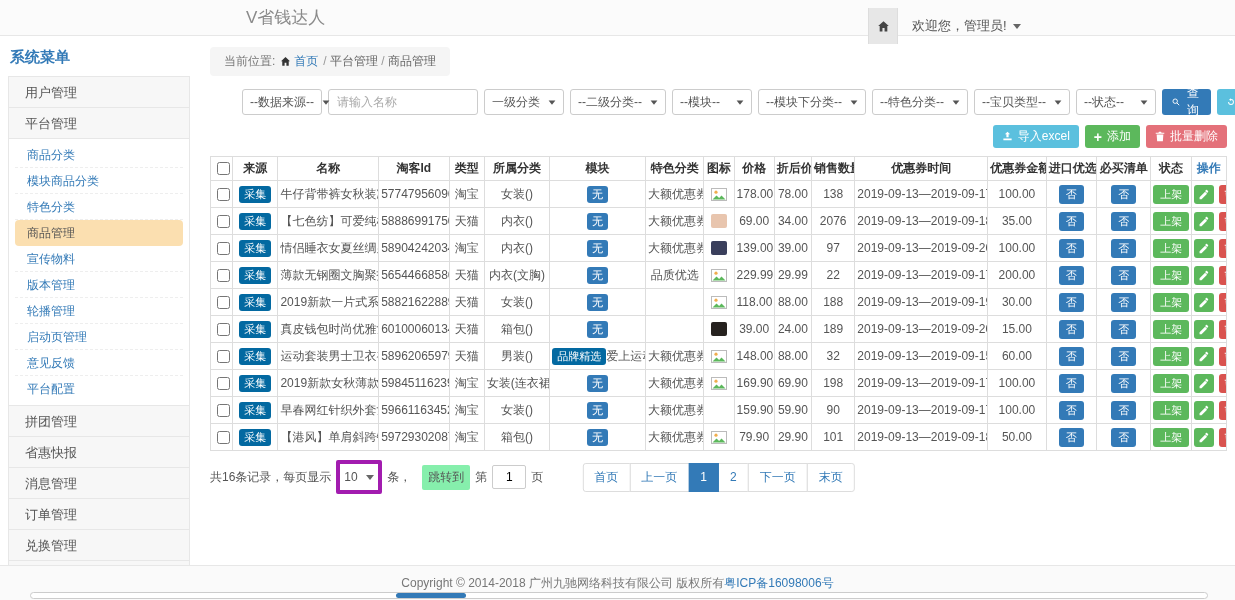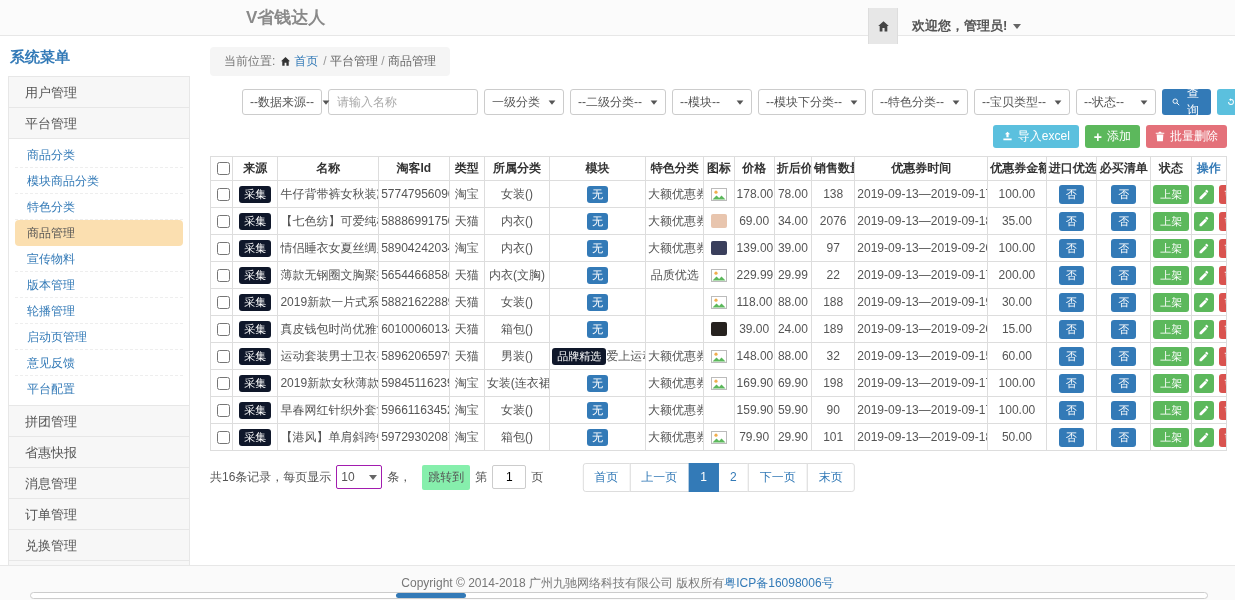--- a/index.html
+++ b/index.html
@@ -2,21 +2,21 @@
 <html><head>
 <meta charset="utf-8">
 <style>
   * { box-sizing: border-box; }
   html,body { margin:0; padding:0; }
   body {
     width:1235px; height:600px; overflow:hidden; position:relative;
     background:#fff; font-family:"Liberation Sans","DejaVu Sans",sans-serif; color:#555;
   }
   
-  .topbar { height:36px; background:#fbfbfb; border-bottom:1px solid #e7e7e7; position:relative; display:flex; align-items:center;font-weight:bold; }
+  .topbar { height:36px; background:#fbfbfb; border-bottom:1px solid #e7e7e7; position:relative; display:flex; align-items:center; }
   .topbar-title { margin-left:246px; font-size:17px; color:#8a8a8a; }
   .topbar-right { position:absolute; left:868px; top:8px; height:36px; display:flex; align-items:center; }
   .home-box { width:30px; height:36px; background:#e7e7e7; border-left:1px solid #ddd; border-right:1px solid #ddd; display:flex; align-items:center; justify-content:center; cursor:pointer; }
   .welcome { margin-left:14px; font-size:13px; color:#555; display:flex; align-items:center; gap:6px; cursor:pointer; }
   .caret-down { width:0; height:0; border-left:4px solid transparent; border-right:4px solid transparent; border-top:5px solid #666; display:inline-block; }
   
   .content { display:flex; height:529px; overflow:hidden; }
   .sidebar { width:182px; margin-left:8px; padding-top:8px; flex-shrink:0; overflow:hidden; }
   .sidebar-title { color:#337ab7; font-size:15px; font-weight:bold; margin:4px 0 10px 2px; }
   .menu-item { height:32px; line-height:31px; background:#f7f7f7; border:1px solid #e7e7e7; padding-left:16px; font-size:13px; color:#555; cursor:pointer; margin-top:-1px; }
@@ -45,34 +45,34 @@
   .plus-glyph { font-size:14px; font-weight:bold; line-height:1; }
   
   .toolbar { display:flex; justify-content:flex-end; gap:6px; margin-top:10px; }
   .toolbar .btn { height:23px; padding:0 9px; font-size:12px; }
   
   table.grid { width:100%; border-collapse:collapse; margin-top:8px; table-layout:fixed; font-size:12px; color:#555; }
   .grid th, .grid td { border:1px solid #ddd; text-align:center; padding:0 2px; height:27px; overflow:hidden; white-space:nowrap; }
   .grid th { height:24px; font-weight:bold; color:#333; }
   .grid th:last-child { color:#337ab7; }
   .badge { display:inline-block; padding:3px 5px; border-radius:3px; color:#fff; font-size:11px; line-height:1; }
-  .badge-orange { background:#0f172a; }
+  .badge-orange { background:#0369a1; }
   .badge-blue { background:#337ab7; }
   .sbtn { display:inline-block; padding:4px 7px; border-radius:3px; color:#fff; font-size:11px; line-height:1; cursor:pointer; }
   .sbtn-blue { background:#337ab7; }
   .sbtn-green { background:#5cb85c; }
   .icon-btn { width:20px; height:19px; border-radius:3px; border:none; display:inline-flex; align-items:center; justify-content:center; cursor:pointer; padding:0; vertical-align:middle; }
   .icon-btn.edit { background:#5cb85c; }
   .icon-btn.del { background:#d9534f; margin-left:2px; }
   .thumb { width:16px; height:14px; display:inline-block; border-radius:2px; vertical-align:middle; }
   .img-ph { vertical-align:middle; }
   
   .pagerow { position:relative; margin-top:12px; font-size:12px; color:#555; height:28px; }
   .page-left { display:flex; align-items:center; gap:5px; height:28px; }
-  .size-select { height:24px; width:46px; border:1px solid #a21caf; border-radius:2px; background:#fff; display:inline-flex; align-items:center; justify-content:space-between; padding:0 4px; cursor:pointer; }
+  .size-select { height:34px; width:46px; border:4px solid #a21caf; border-radius:2px; background:#fff; display:inline-flex; align-items:center; justify-content:space-between; padding:0 4px; cursor:pointer; }
   .jump-btn { background:#86efac; padding:4px 6px; border-radius:2px; cursor:pointer; margin-left:6px; }
   .jump-input { width:34px; height:24px; border:1px solid #ccc; border-radius:2px; text-align:center; font-size:12px; outline:none; }
   .pager { position:absolute; left:50%; top:0; transform:translateX(-50%); display:flex; }
   .page-btn { border:1px solid #ddd; padding:5px 11px; color:#337ab7; background:#fff; cursor:pointer; margin-left:-1px; font-size:12px; line-height:1.4; }
   .page-btn:first-child { border-radius:3px 0 0 3px; margin-left:0; }
   .page-btn:last-child { border-radius:0 3px 3px 0; }
   .page-btn.active { background:#337ab7; color:#fff; border-color:#337ab7; position:relative; }
   
   .footer { position:absolute; left:0; right:0; bottom:0; height:35px; border-top:1px solid #e7e7e7; background:#fafafa; font-size:12px; color:#777; text-align:center; padding-top:9px;margin-top:26px; }
   .footer a { color:#337ab7; text-decoration:none; cursor:pointer; }

